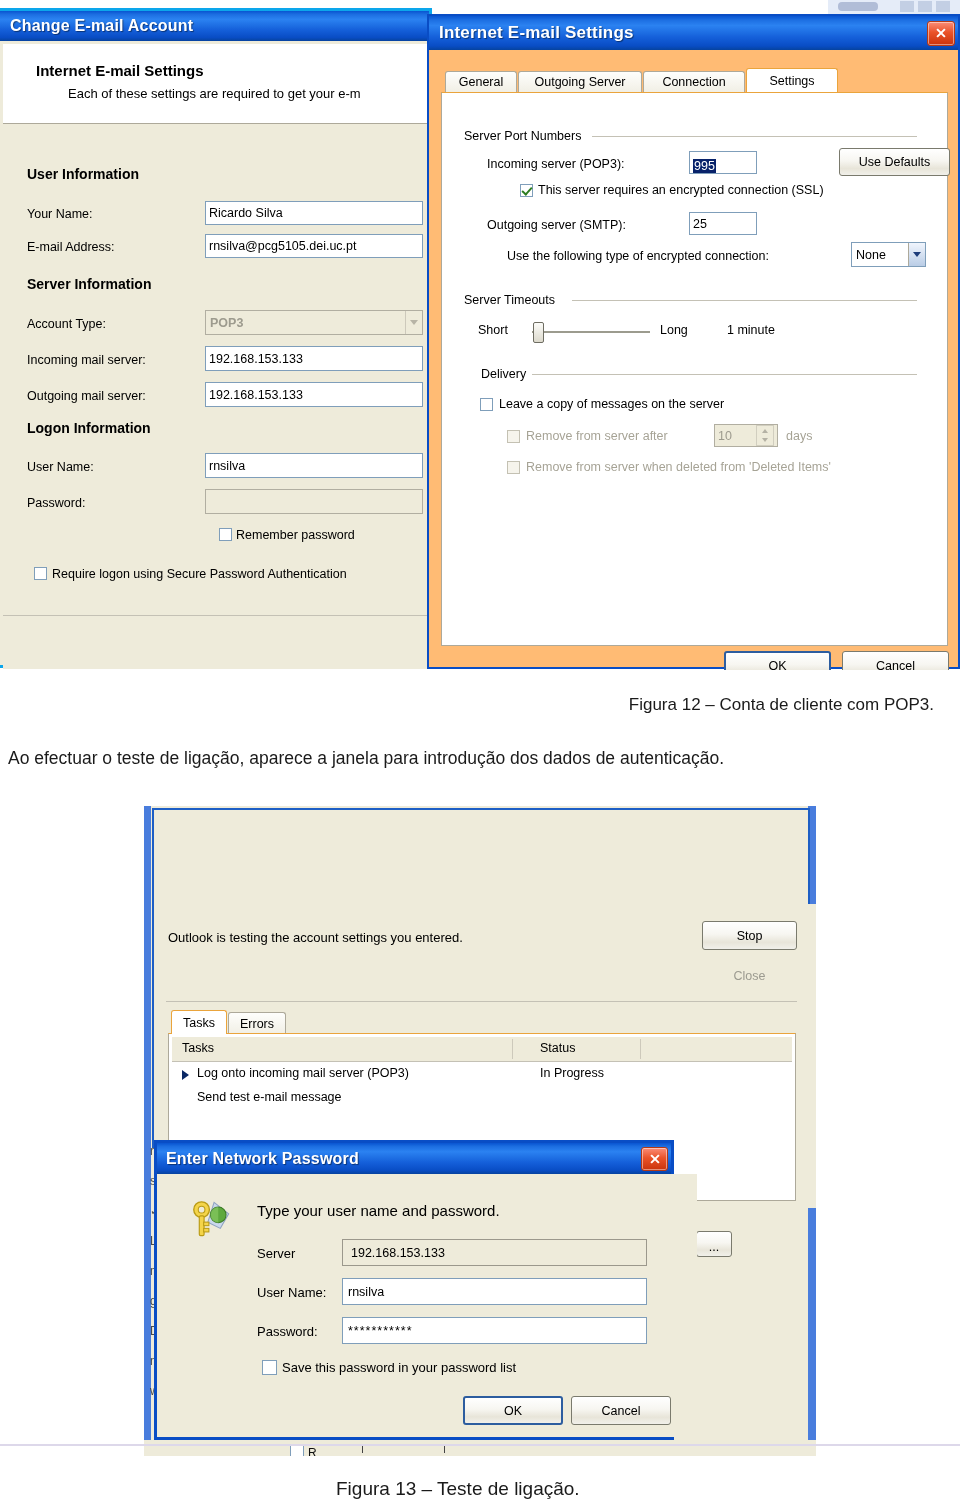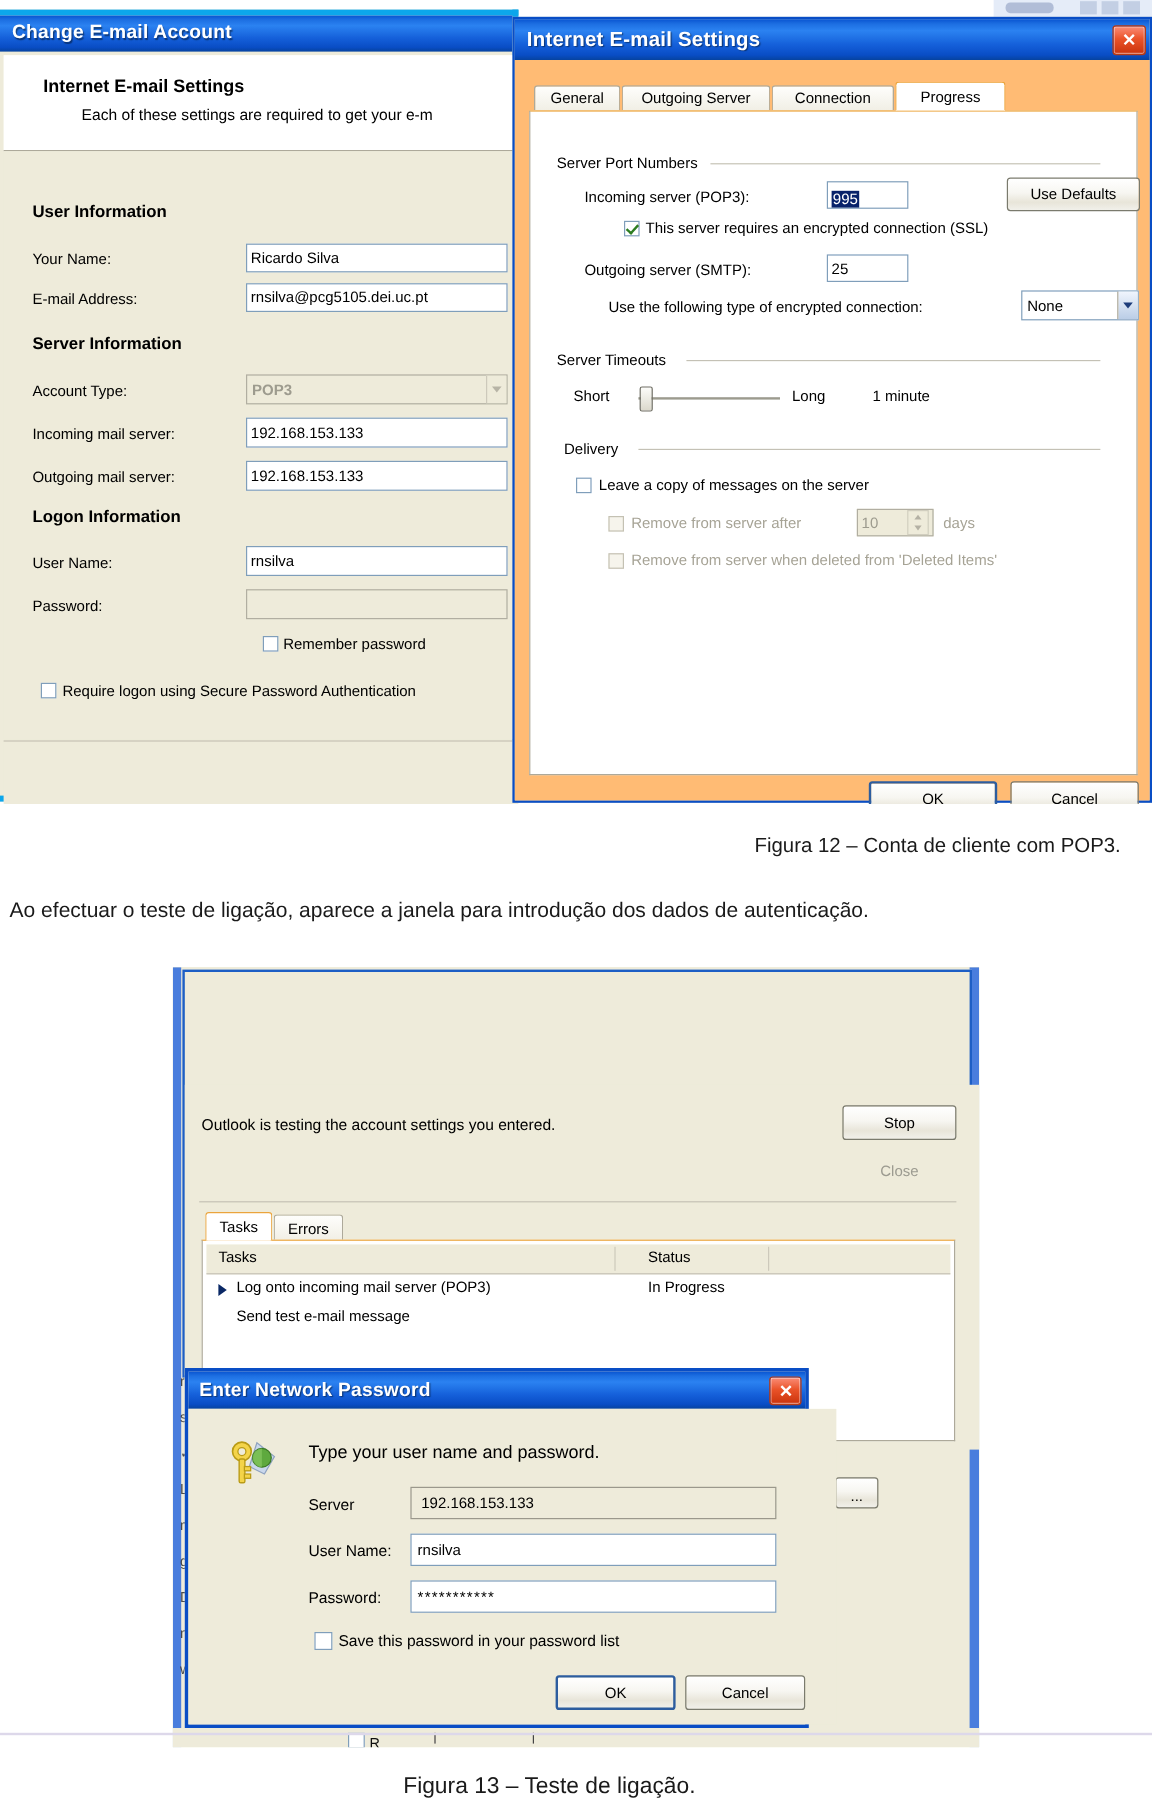--- a/index.html
+++ b/index.html
@@ -4,21 +4,21 @@
 <style>
   html,body{margin:0;padding:0;}
   body{
     width:960px;height:1508px;background:#ffffff;
     font-family:"Liberation Sans", sans-serif;
     position:relative;overflow:hidden;
     -webkit-font-smoothing:none;
   }
 
   
-  .xp-dialog{position:absolute;background:#ece9d8;border:5px solid #0ea5e9;box-sizing:border-box;}
+  .xp-dialog{position:absolute;background:#ece9d8;border:3px solid #0ea5e9;box-sizing:border-box;}
   .xp-title{
     height:22px;
     background:linear-gradient(to bottom,#0b56cf 0%,#1f6fe0 12%,#2d82ef 28%,#1761d8 62%,#0b4ec4 88%,#08449e 100%);
     color:#fff;font-weight:bold;font-size:13px;
     display:flex;align-items:center;padding:0 3px 0 7px;
     letter-spacing:.2px;text-shadow:1px 1px 1px rgba(0,0,0,.45);
   }
   .xp-title .t{flex:1;white-space:nowrap;overflow:hidden;}
   .closebtn{
     width:20px;height:17px;border-radius:3px;
@@ -162,58 +162,58 @@
       <div class="tab" style="left:16px;top:21px;width:72px;">
         <span>General</span>
       </div>
       <div class="tab" style="left:89px;top:21px;width:124px;">
         <span>Outgoing Server</span>
       </div>
       <div class="tab" style="left:214px;top:21px;width:102px;">
         <span>Connection</span>
       </div>
       <div class="tab sel" style="left:317px;top:18px;width:92px;">
-        <span>Progress</span>
+        <span>Settings</span>
       </div>
 
       <div style="position:absolute;left:12px;top:42px;width:505px;height:552px;background:#fff;border:1px solid #aca899;border-top-color:#e8a33d;">
 
         <div class="grp-label" style="left:22px;top:36px;">Server Port Numbers</div>
         <div class="grp-line" style="left:150px;top:43px;width:325px;"></div>
 
         <div class="lbl" style="left:45px;top:64px;">Incoming server (POP3):</div>
         <div class="field" style="position:absolute;left:247px;top:58px;width:68px;height:23px;align-items:flex-end;">
           <span style="background:#0a246a;color:#fff;padding:0 1px;">995</span>
         </div>
         <div class="xp-btn" style="position:absolute;left:357px;top:55px;width:111px;height:28px;margin-left:40px;">Use Defaults</div>
 
         <div class="cb on" style="left:78px;top:91px;"></div>
         <div class="lbl" style="left:96px;top:90px;">This server requires an encrypted connection (SSL)</div>
 
         <div class="lbl" style="left:45px;top:125px;">Outgoing server (SMTP):</div>
         <div class="field" style="position:absolute;left:247px;top:119px;width:68px;height:23px;">25</div>
 
         <div class="lbl" style="left:65px;top:156px;">Use the following type of encrypted connection:</div>
-        <div class="combo" style="left:409px;top:149px;width:98px;height:25px;">
+        <div class="combo" style="left:409px;top:149px;width:75px;height:25px;">
           <span>None</span>
           <span class="arrow" style="background:linear-gradient(to bottom,#eef3fb,#b9cbe4);">
             <span class="caret"></span>
           </span>
         </div>
 
         <div class="grp-label" style="left:22px;top:200px;">Server Timeouts</div>
         <div class="grp-line" style="left:130px;top:207px;width:345px;"></div>
 
         <div class="lbl" style="left:36px;top:230px;">Short</div>
         <div style="position:absolute;left:90px;top:238px;width:118px;height:2px;background:#9b9a8e;"></div>
         <div style="position:absolute;left:91px;top:229px;width:9px;height:19px;border:1px solid #6e6d63;border-radius:2px;background:linear-gradient(to bottom,#fafaf7,#dad7ca);"></div>
         <div class="lbl" style="left:218px;top:230px;">Long</div>
         <div class="lbl" style="left:285px;top:230px;">1 minute</div>
 
-        <div class="grp-label" style="left:28px;top:274px;">Delivery</div>
+        <div class="grp-label" style="left:39px;top:274px;">Delivery</div>
         <div class="grp-line" style="left:90px;top:281px;width:385px;"></div>
 
         <div class="cb" style="left:38px;top:305px;"></div>
         <div class="lbl" style="left:57px;top:304px;">Leave a copy of messages on the server</div>
 
         <div class="cb dis" style="left:65px;top:337px;"></div>
         <div class="lbl dim" style="left:84px;top:336px;">Remove from server after</div>
         <div class="field dis" style="position:absolute;left:272px;top:331px;width:64px;height:23px;">
           <span>10</span>
           <span style="margin-left:auto;width:16px;height:19px;border:1px solid #cfccbe;display:flex;flex-direction:column;align-items:center;justify-content:space-around;">

